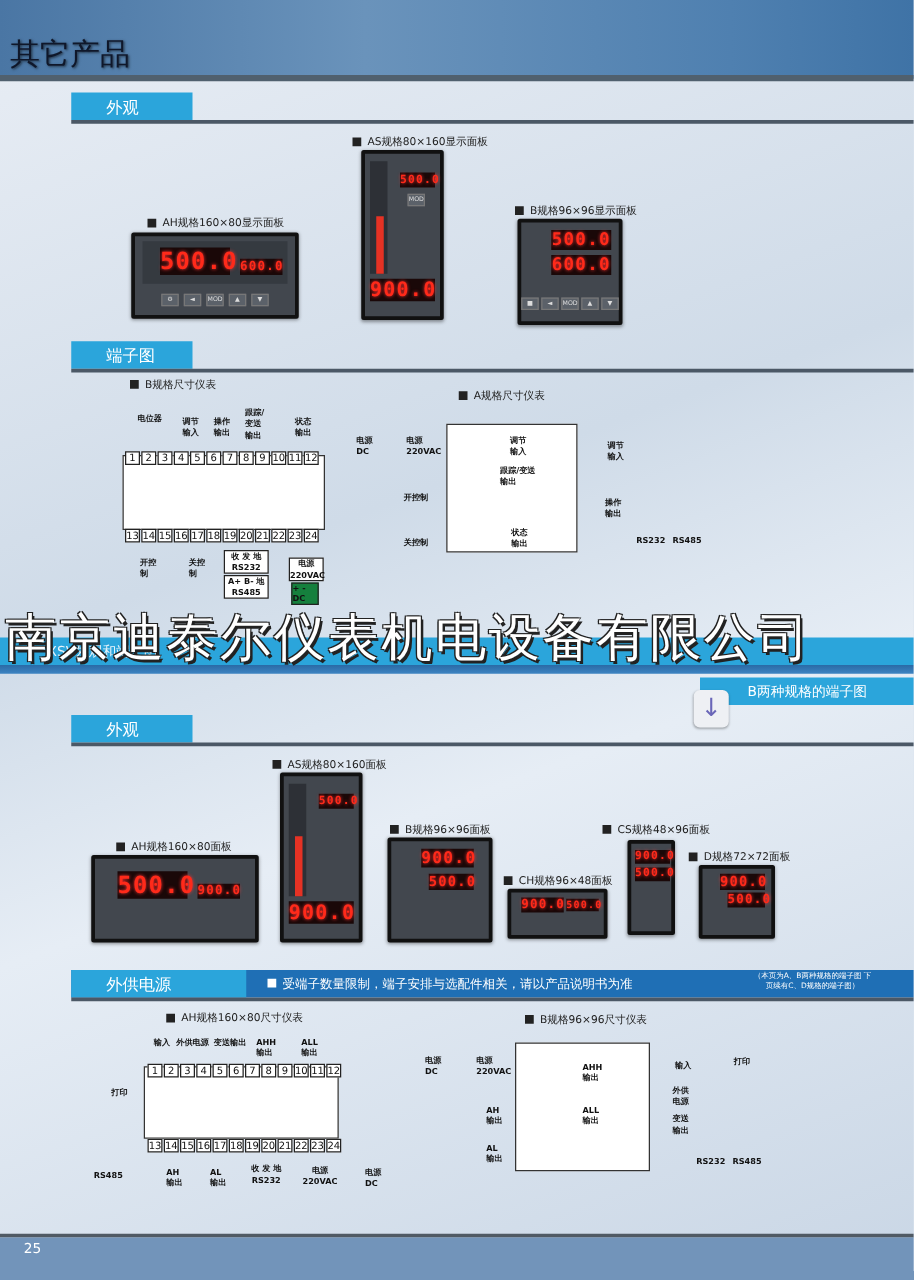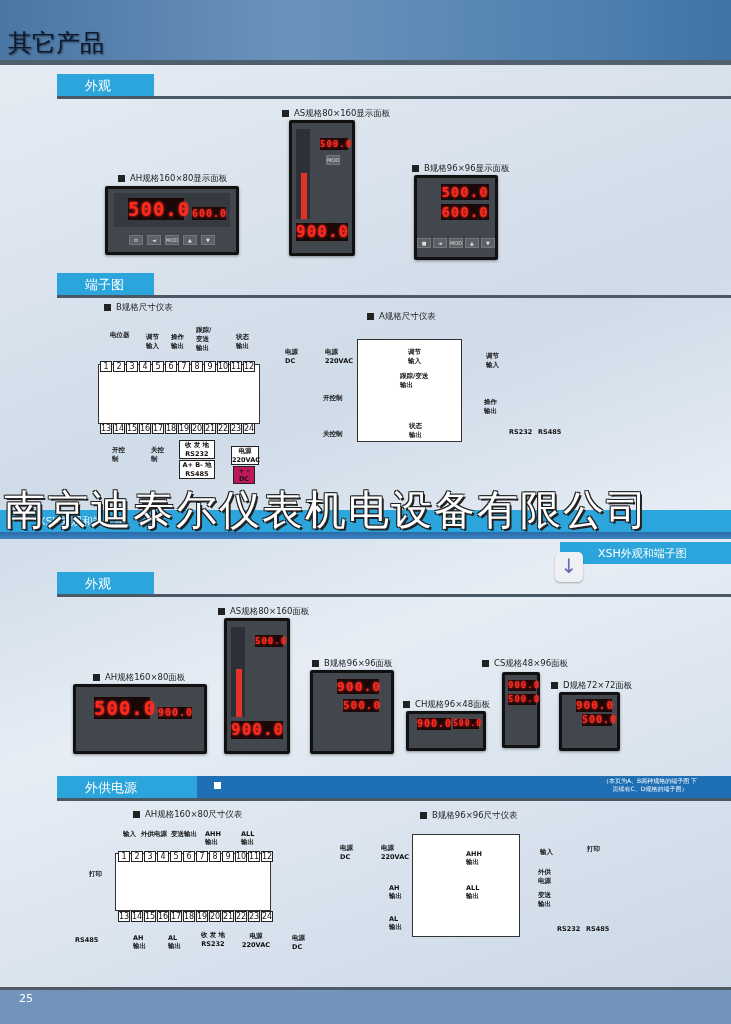--- a/index.html
+++ b/index.html
@@ -110,41 +110,41 @@
   <span class="term">21</span>
   <span class="term">22</span>
   <span class="term">23</span>
   <span class="term">24</span>
 </div>
 <div class="abs lbl" style="left:112px;top:446px;width:14px;white-space:normal">开控制</div>
 <div class="abs lbl" style="left:151px;top:446px;width:14px;white-space:normal">关控制</div>
 <div class="abs lbl" style="left:179px;top:440px;width:36px;border:1px solid #222;background:#fff;white-space:normal;text-align:center">收 发 地 RS232</div>
 <div class="abs lbl" style="left:179px;top:460px;width:36px;border:1px solid #222;background:#fff;white-space:normal;text-align:center">A+ B- 地 RS485</div>
 <div class="abs lbl" style="left:231px;top:446px;width:28px;border:1px solid #222;background:#fff;white-space:normal;text-align:center">电源 220VAC</div>
-<div class="abs lbl" style="left:233px;top:466px;width:22px;border:1px solid #222;background:#be185d;white-space:normal;text-align:center">+ - DC</div>
+<div class="abs lbl" style="left:233px;top:466px;width:22px;border:1px solid #222;background:#15803d;white-space:normal;text-align:left">+ - DC</div>
 
 <div class="abs cap" style="left:367px;top:311px">A规格尺寸仪表</div>
 <div class="abs diagram" style="left:357px;top:339px;width:105px;height:103px"></div>
 <div class="abs lbl" style="left:285px;top:348px;width:18px;white-space:normal">电源 DC</div>
 <div class="abs lbl" style="left:325px;top:348px;width:26px;white-space:normal">电源 220VAC</div>
 <div class="abs lbl" style="left:323px;top:394px">开控制</div>
 <div class="abs lbl" style="left:323px;top:430px">关控制</div>
 <div class="abs lbl" style="left:408px;top:348px;width:18px;white-space:normal">调节输入</div>
 <div class="abs lbl" style="left:400px;top:372px;width:30px;white-space:normal">跟踪/变送输出</div>
 <div class="abs lbl" style="left:409px;top:422px;width:18px;white-space:normal">状态输出</div>
 <div class="abs lbl" style="left:486px;top:352px;width:18px;white-space:normal">调节输入</div>
 <div class="abs lbl" style="left:484px;top:398px;width:18px;white-space:normal">操作输出</div>
 <div class="abs lbl" style="left:509px;top:428px">RS232</div>
 <div class="abs lbl" style="left:538px;top:428px">RS485</div>
 
 <div class="abs mid-band"></div>
 <div class="abs" style="left:38px;top:514px;font-size:11px;color:#e8f4fb">XSV外观和端子图</div>
 <div class="abs mid-band2"></div>
 <div class="abs" style="left:560px;top:542px;width:171px;height:22px;background:#2ba5db"></div>
-<div class="abs" style="left:598px;top:546px;font-size:11px;color:#fff">XSH外观和端子图</div>
+<div class="abs" style="left:598px;top:546px;font-size:11px;color:#fff">B两种规格的端子图</div>
 <div class="abs" style="left:555px;top:552px;width:28px;height:30px;background:#eef0f4;border-radius:5px;box-shadow:0 1px 2px rgba(0,0,0,.3);text-align:center;font-size:20px;color:#6a66b8;line-height:28px">↓</div>
 <div class="abs watermark">南京迪泰尔仪表机电设备有限公司</div>
 
 <div class="abs section-tab" style="left:57px;top:572px">外观</div>
 <div class="abs section-line" style="left:57px;top:594px;width:674px"></div>
 
 <div class="abs cap" style="left:93px;top:672px">AH规格160×80面板</div>
 <div class="abs panel" style="left:73px;top:684px;width:134px;height:70px">
   <div class="abs disp" style="left:18px;top:10px;width:56px;height:22px;font-size:19px;line-height:22px">500.0</div>
   <div class="abs disp" style="left:82px;top:20px;width:34px;height:12px;font-size:10px;line-height:12px">900.0</div>
@@ -179,21 +179,21 @@
 
 <div class="abs cap" style="left:551px;top:680px">D规格72×72面板</div>
 <div class="abs panel" style="left:559px;top:692px;width:61px;height:59px">
   <div class="abs disp" style="left:14px;top:4px;width:36px;height:13px;font-size:11px;line-height:13px">900.0</div>
   <div class="abs disp" style="left:20px;top:19px;width:30px;height:12px;font-size:10px;line-height:12px">500.0</div>
 </div>
 
 <div class="abs" style="left:57px;top:776px;width:674px;height:22px;background:#1f6fb5"></div>
 <div class="abs section-tab" style="left:57px;top:776px;width:140px">外供电源</div>
 <div class="abs" style="left:214px;top:780px;font-size:10px;color:#fff;white-space:nowrap">
-  <span style="display:inline-block;width:7px;height:7px;background:#fff;margin-right:5px"></span>
+  <span style="display:inline-block;width:7px;height:7px;background:#fff;margin-right:5px"></span><span>受端子数量限制，端子安排与选配件相关，请以产品说明书为准</span>
 </div>
 <div class="abs" style="left:600px;top:777px;width:100px;font-size:6px;color:#fff;text-align:center;line-height:8px">（本页为A、B两种规格的端子图 下页续有C、D规格的端子图）</div>
 <div class="abs section-line" style="left:57px;top:798px;width:674px"></div>
 
 <div class="abs cap" style="left:133px;top:809px">AH规格160×80尺寸仪表</div>
 <div class="abs diagram" style="left:115px;top:853px;width:156px;height:58px"></div>
 <div class="abs lbl" style="left:123px;top:830px">输入</div>
 <div class="abs lbl" style="left:141px;top:830px">外供电源</div>
 <div class="abs lbl" style="left:171px;top:830px">变送输出</div>
 <div class="abs lbl" style="left:205px;top:830px;width:14px;white-space:normal">AHH输出</div>

